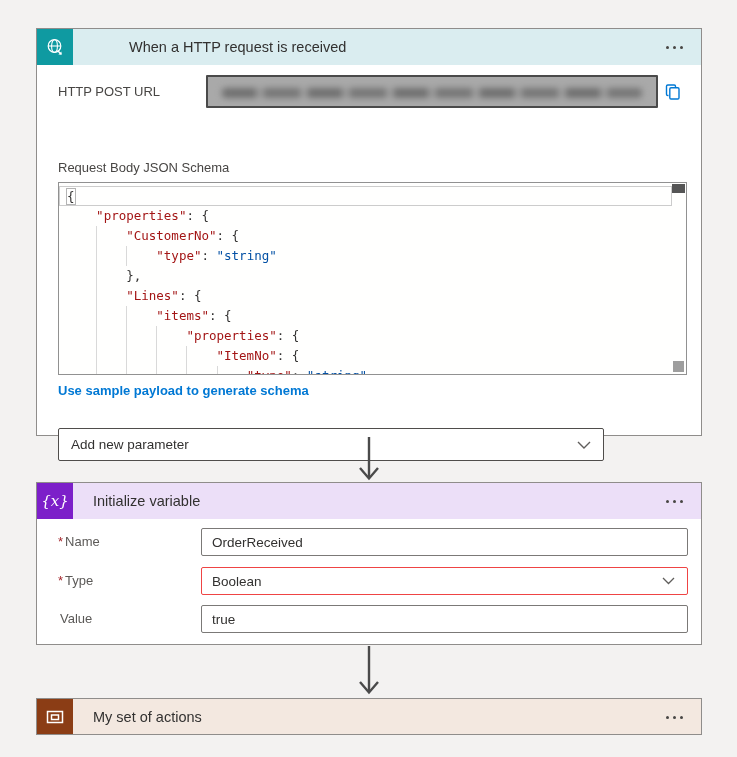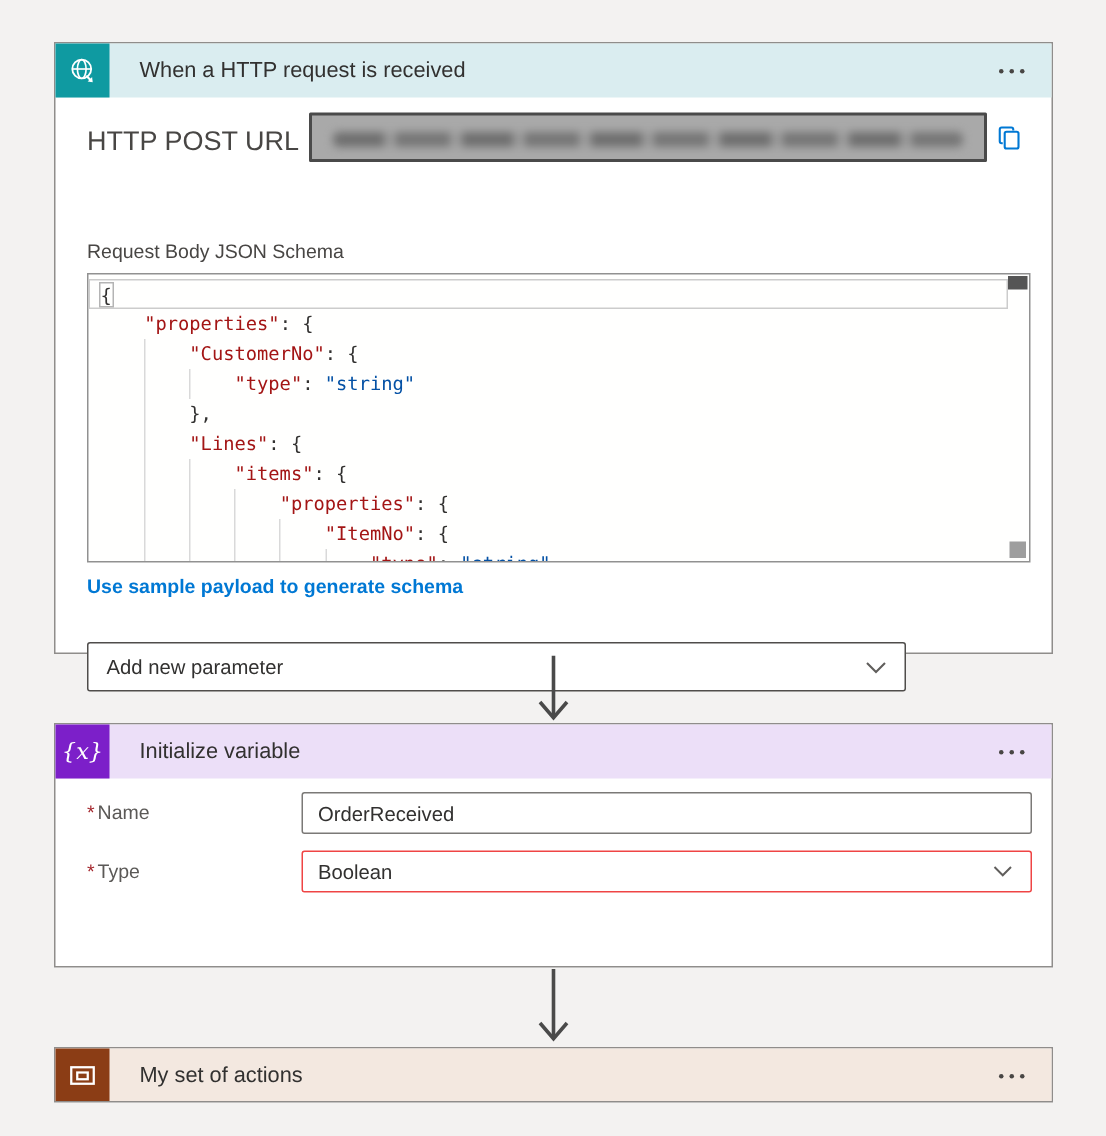--- a/index.html
+++ b/index.html
@@ -8,26 +8,26 @@
 
   .card { position:absolute; left:36px; width:666px; background:#fff; border:1px solid #8f8d8b; }
   .card-header { height:36px; display:flex; align-items:center; position:relative; cursor:pointer; }
   .hdr-icon { width:36px; height:36px; flex:0 0 36px; display:flex; align-items:center; justify-content:center; }
   .hdr-title { margin-left:20px; font-size:14.5px; color:#323130; }
   .more { position:absolute; right:14px; top:0; height:36px; display:flex; align-items:center; gap:4px; cursor:pointer; padding:0 4px; }
   .more i { width:3px; height:3px; border-radius:50%; background:#484644; display:block; }
 
   
   #trigger-card { top:28px; height:408px; }
-  #trigger-card .card-header { background:#daedf0; }
+  #trigger-card .card-header { background:#daedf0;gap:36px; }
   #trigger-card .hdr-icon { background:#0f9aa1; }
 
   .trigger-body { position:relative; height:372px; }
   .url-row { position:absolute; left:21px; top:10px; right:16px; height:33px; }
-  .url-label { position:absolute; left:0; top:9px; font-size:18px; color:#484644; }
+  .url-label { position:absolute; left:0; top:9px; font-size:13px; color:#484644; }
   .url-box { position:absolute; left:148px; top:0; width:452px; height:33px; background:#a9a9a9; border:2px solid #4a4a4a; border-radius:1px; overflow:hidden; cursor:text; }
   .url-smudge { position:absolute; left:14px; right:14px; top:11px; height:10px; filter:blur(3px);
     background:repeating-linear-gradient(90deg,#6f6f6f 0 34px,#9a9a9a 34px 42px,#767676 42px 78px,#9d9d9d 78px 86px); border-radius:4px; }
   .copy-btn { position:absolute; right:0; top:5px; width:24px; height:24px; cursor:pointer; display:flex; align-items:center; justify-content:center; }
 
   .schema-label { position:absolute; left:21px; top:95px; font-size:13px; color:#484644;text-align:center; }
 
   .editor { position:absolute; left:21px; top:117px; width:629px; height:193px; background:#fffffe; border:1px solid #919191; overflow:hidden; cursor:text; font-family:"DejaVu Sans Mono", monospace; font-size:12.5px; }
   .code { position:absolute; left:0; top:3px; right:14px; }
   .code-line { position:relative; height:20px; line-height:20px; padding-left:7px; white-space:pre; }
@@ -156,20 +156,24 @@
   <div class="field-row" style="top:84px">
     <span class="field-label"><span class="star">*</span><span>Type</span></span>
     <div class="field-select">
       <span>Boolean</span>
       <svg class="chev" width="13" height="8" viewBox="0 0 13 8">
           <polyline points="1,1 6.5,6.5 12,1" fill="none" stroke="#605e5c" stroke-width="1.3"></polyline>
         </svg>
     </div>
   </div>
 
+  <div class="field-row" style="top:122px">
+    <span class="field-label"><span class="star"></span><span>Value</span></span>
+    <input class="field-input" value="true" style="">
+  </div>
 </div>
 
 <svg class="flow-arrow" style="top:646px" width="24" height="50" viewBox="0 0 24 50">
   <line x1="12" y1="0" x2="12" y2="46" stroke="#4a4a4a" stroke-width="2.4"></line>
   <polyline points="3,36 12,46.5 21,36" fill="none" stroke="#4a4a4a" stroke-width="2.4"></polyline>
 </svg>
 
 <div class="card" id="scope-card">
   <div class="card-header">
     <div class="hdr-icon">

